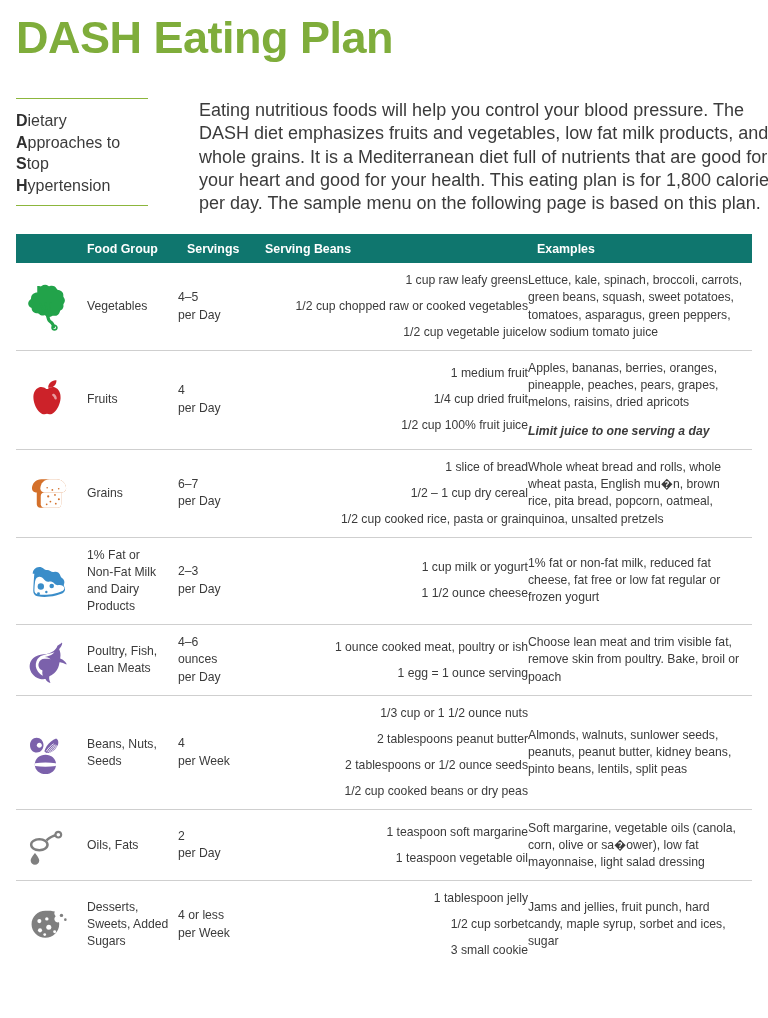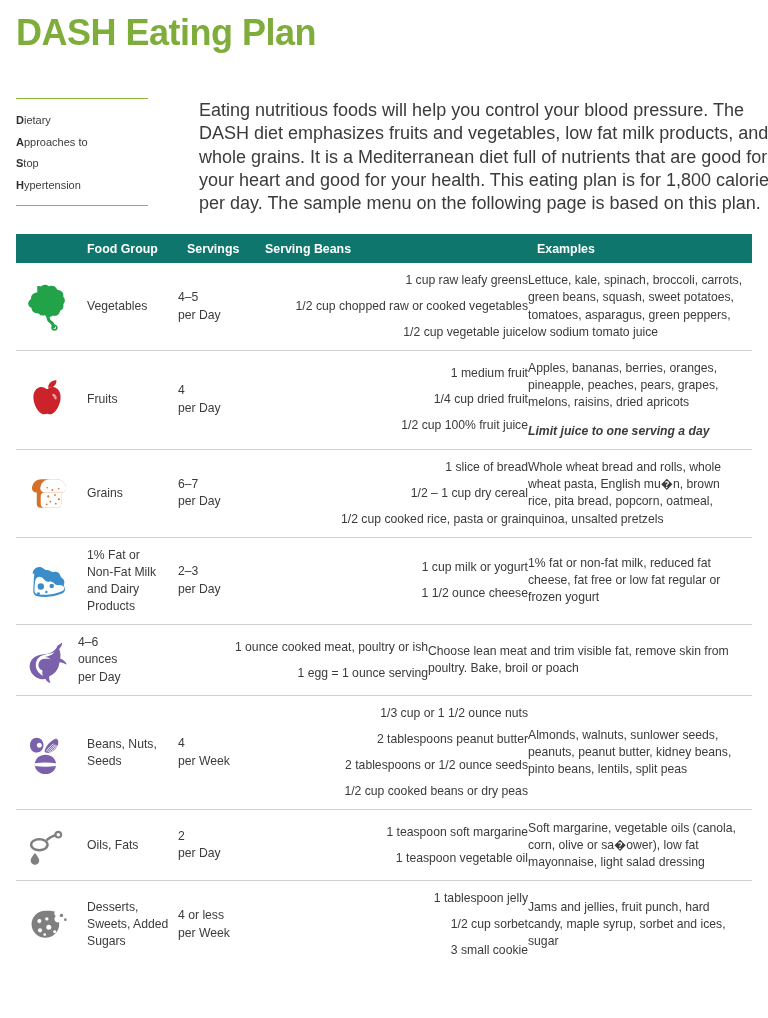--- a/index.html
+++ b/index.html
@@ -20,42 +20,42 @@
     height: 1018px;
     position: relative;
     box-sizing: border-box;
   }
 
   
   .title {
     position: absolute;
     left: 16px;
     top: 14px;
-    font-size: 36px;
+    font-size: 45px;
     font-weight: bold;
     color: #7fad3b;
     letter-spacing: -0.5px;
     line-height: 1.05;
     white-space: nowrap;
   }
 
   .acronym-box {
     position: absolute;
     left: 16px;
     top: 98px;
     width: 132px;
   }
   .acronym-rule {
     height: 1px;
     background: #8cb63c;
     width: 132px;
   }
   .acronym-lines {
     padding: 11px 0 9px 0;
-    font-size: 11px;
+    font-size: 16px;
     line-height: 21.5px;
     color: #3b3b3b;
   }
   .acronym-lines .cap {
     font-weight: bold;
     color: #2f2f2f;
   }
 
   .intro {
     position: absolute;
@@ -296,20 +296,24 @@
             <span>
               <svg width="52" height="52" viewBox="0 0 64 64" xmlns="http://www.w3.org/2000/svg">
                 <g fill="#7b61ab">
                   <path d="M44.8 14.6c-.7 2.5-2.3 4.6-4.6 6.3-3.4 2.6-7.5 3.6-11.7 4.1-3.9.5-7.7 1-11.1 3-3.1 1.8-5.2 4.4-6.2 7.8-.9 3.1-.7 6.2.4 9.2 1.2 3.3 3.3 5.9 6.3 7.8 3.6 2.3 7.6 3.1 11.8 2.7.4 0 .6.1.8.4 1.1 2 2.7 3.4 4.8 4.2.3.1.5.1.7-.2.1-.2.1-.4 0-.6-1.2-2.2-1.6-4.5-1.2-6.9.1-.4.3-.6.7-.8 2.6-1.1 4.9-2.7 6.8-4.8 2.9-3.3 4.5-7.1 5-11.4.1-.5.3-.6.7-.6 2.6.3 5 1.1 7.2 2.5.3.2.6.2.8-.1.1-.2.1-.5 0-.7-1.7-2.9-4.1-4.9-7.2-6.1-.5-.2-.6-.4-.5-.9.7-3.6.3-7.1-1.2-10.4-.2-.4-.1-.7.2-1 1.8-1.8 2.9-3.9 3.4-6.4.1-.4-.1-.7-.4-.8-.4-.1-.7.1-.8.5z"></path>
                   <path fill="#ffffff" d="M41.6 22.8c-3 2.1-6.5 3.1-10.2 3.6-3.3.4-6.6.8-9.6 2.2 2.6-.3 5.1.3 7.2 1.9 2.1 1.6 3.2 3.8 3.3 6.4-1.4-1.5-3.1-2.3-5.1-2.2-3.1.1-5.7 2.4-6.2 5.4-.5 3.3 1.5 6.4 4.7 7.3-1.6.5-3.2.5-4.8.1 3.9 1.7 7.9 2 12 .8 4.7-1.3 8.2-4.2 10.4-8.6 1.7-3.4 2.2-7 1.5-10.7-.4-2.3-1.5-4.4-3.2-6.2z" opacity="0"></path>
                   <path fill="#ffffff" d="M29.8 30.6c-3.9-.3-7.2 2-8.1 5.6-.9 3.5.9 7 4.3 8.4.4.2.5.4.4.8-.4 2.1-.2 4.1.7 6-2.6-1.1-4.7-2.8-6.3-5.1-2.8-4-3.4-8.4-1.7-13 1.4-3.8 4.1-6.2 8-7.3 3.4-1 6.8-1.4 10.2-2.2 1.3-.3 2.6-.7 3.9-1.2-2.4 2.8-5.6 4.4-9.2 5.2-.9.2-1.8.4-2.7.5 2.7 0 5.1.9 7.1 2.8-2.1-.4-4.2-.6-6.6-.5z"></path>
                 </g>
               </svg>
             </span>
           </div>
+          <div class="cell col-group c-group stack">
+            <div>Poultry, Fish,</div>
+            <div>Lean Meats</div>
+          </div>
           <div class="cell col-serv c-serv serv-list">
             <div>4–6</div>
             <div>ounces</div>
             <div>per Day</div>
           </div>
           <div class="cell col-size c-size size-list">
             <div>1 ounce cooked meat, poultry or ish</div>
             <div>1 egg = 1 ounce serving</div>
           </div>
           <div class="cell col-ex c-ex">

